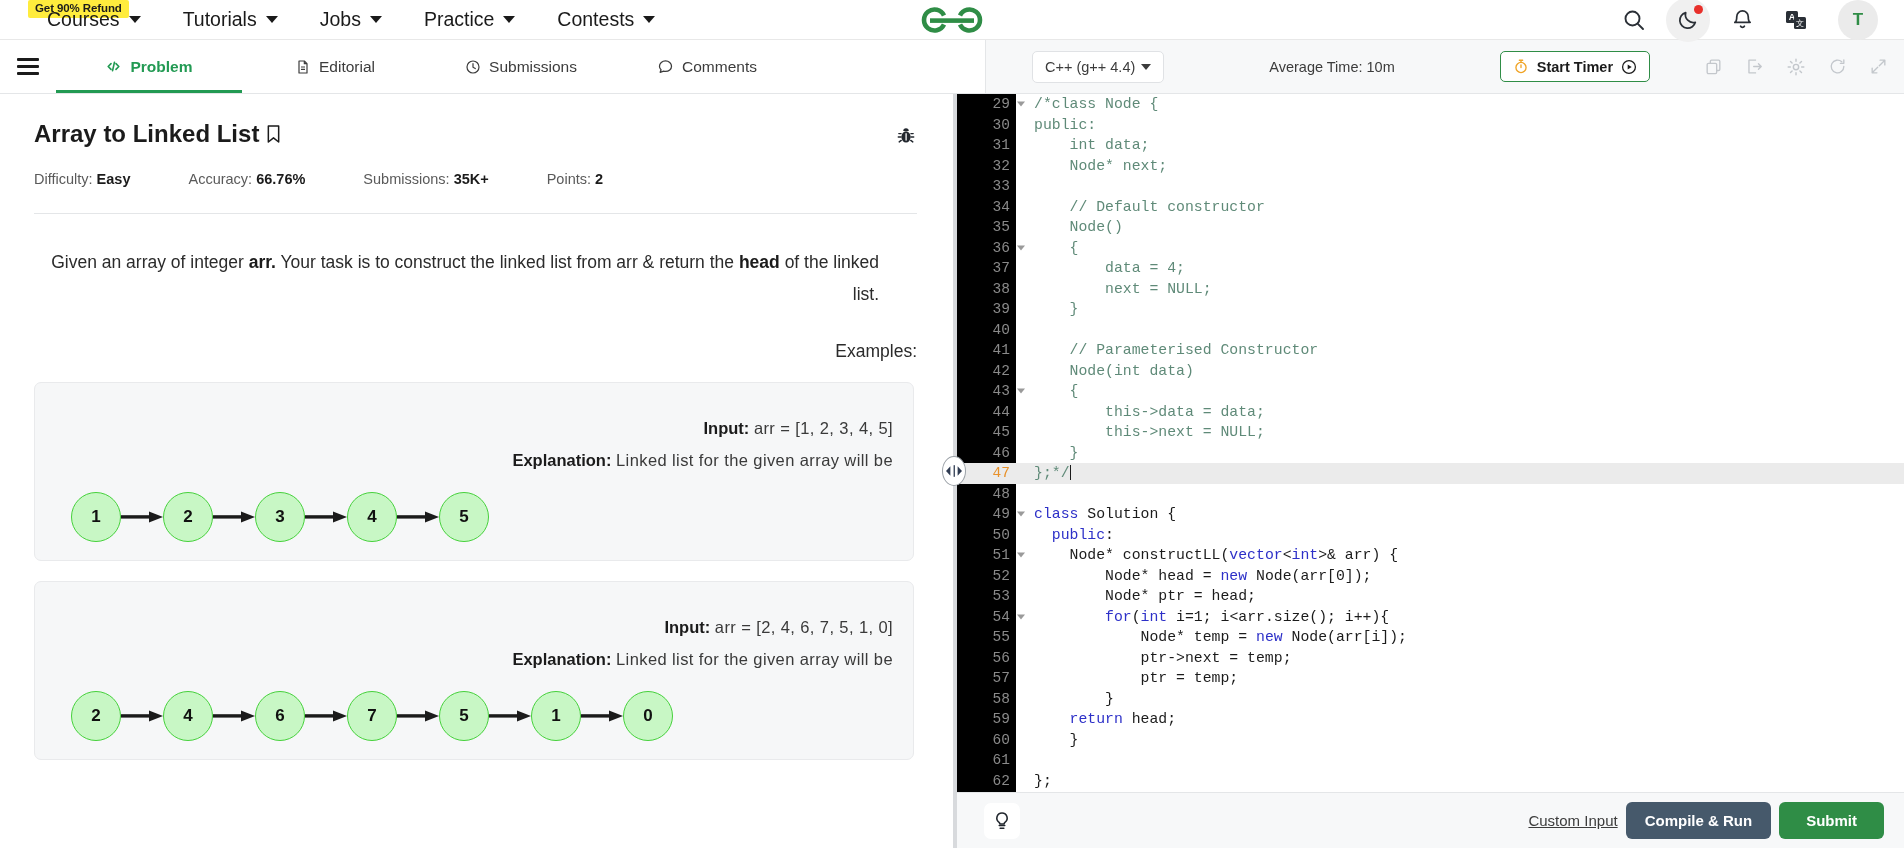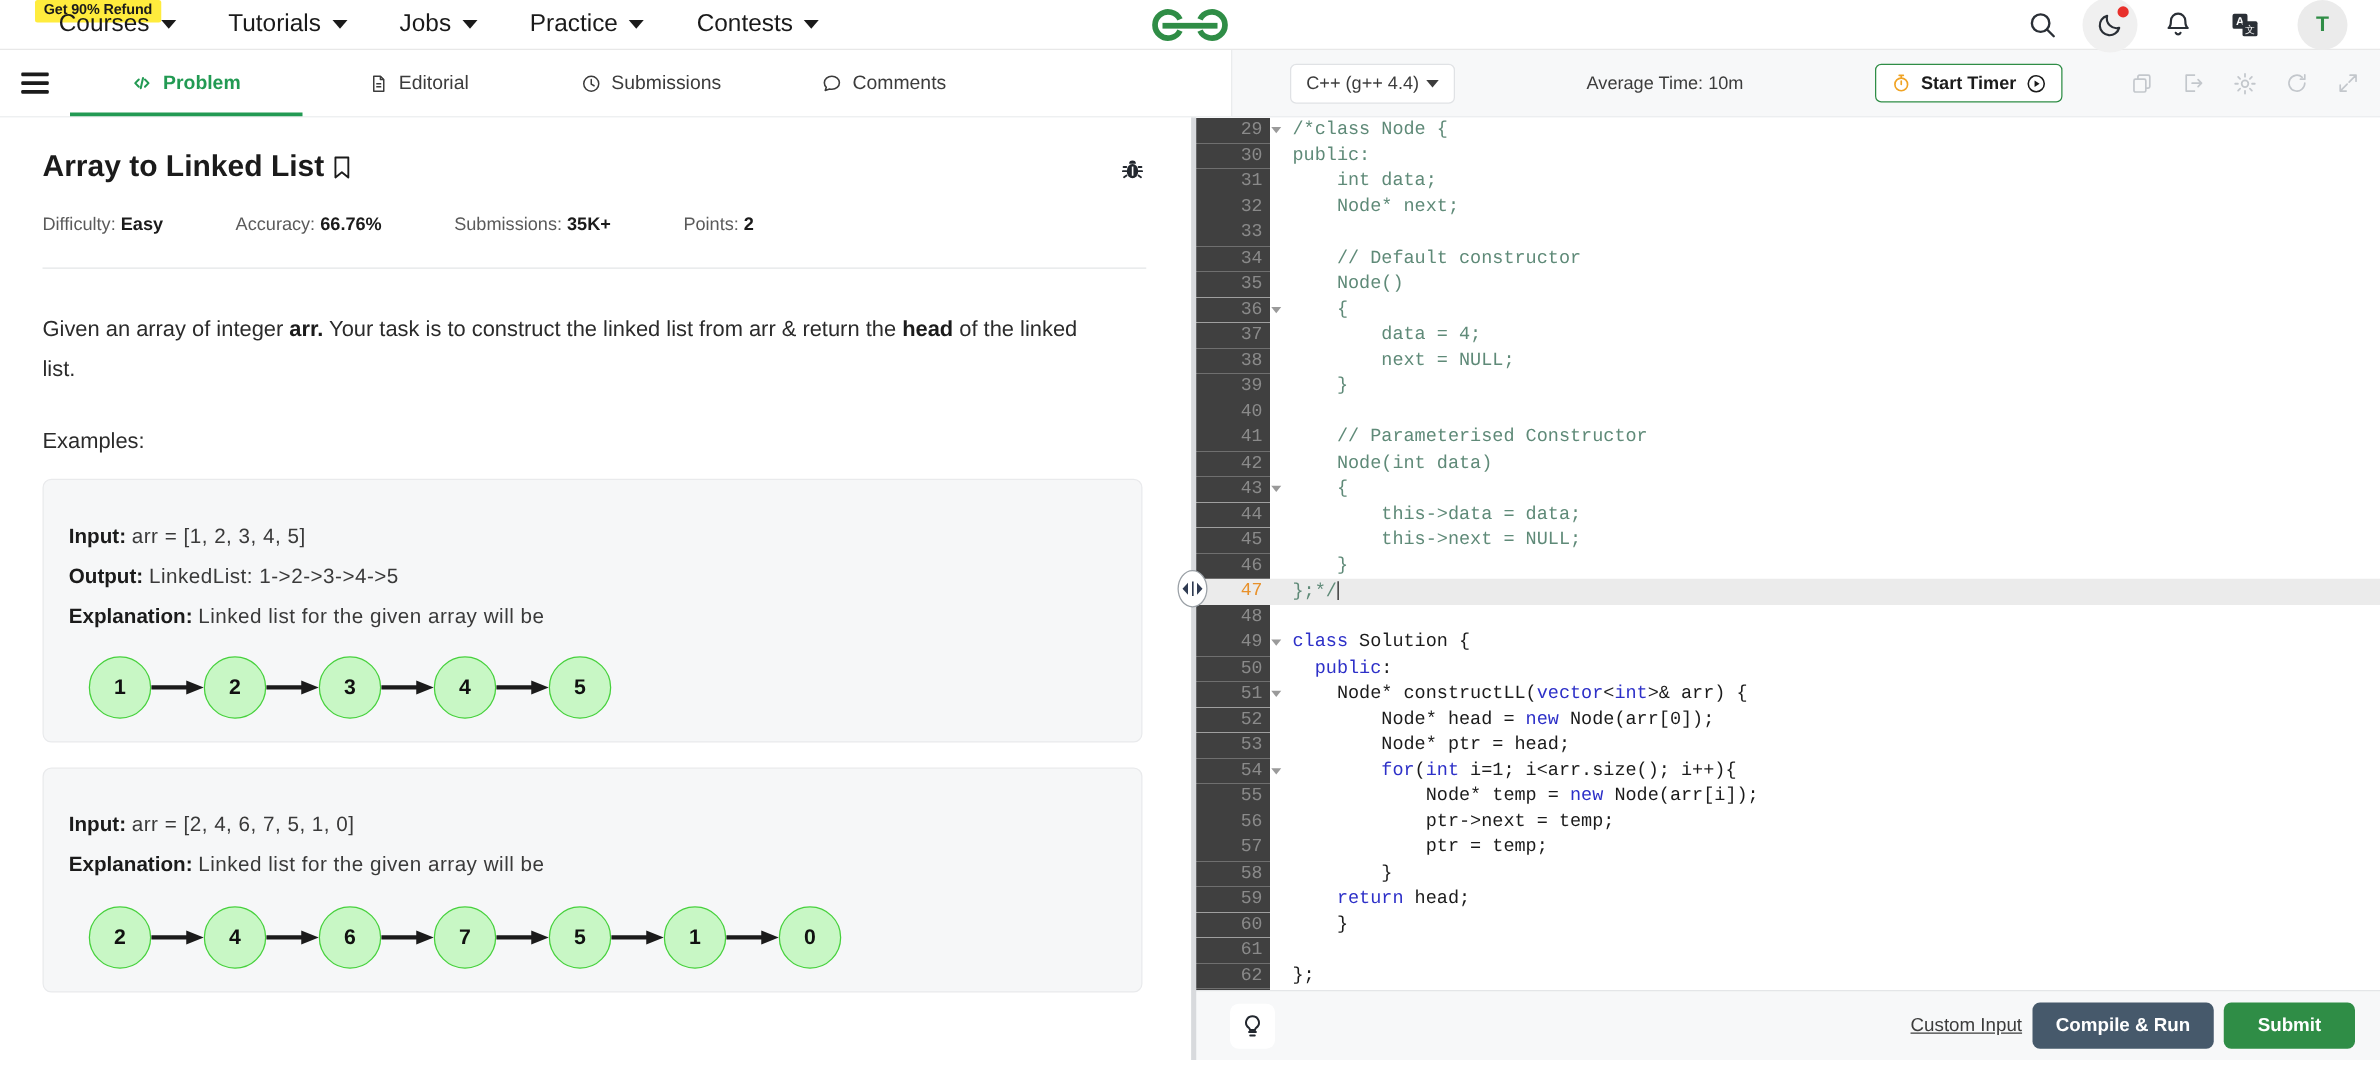--- a/index.html
+++ b/index.html
@@ -103,21 +103,21 @@
   .edit-icons { margin-left: auto; display: flex; align-items: center; gap: 22px; }
   .edit-icons .ei { cursor: pointer; display: flex; }
 
   
   .main { display: flex; height: 754px; position: relative; }
 
   .problem-pane {
     width: 954px; background: #fff; overflow: hidden; position: relative;
     padding: 0 0 0 0; border-right: 1px solid #e4e6e8;
   }
-  .problem-inner { padding: 26px 36px 0 34px; position: relative; }
+  .problem-inner { padding: 26px 36px 0 34px; position: relative; text-align: right; }
 
   .prob-title-row { display: flex; align-items: flex-start; }
   .prob-title {
     font-size: 24px; font-weight: 700; color: #1b1b1b;
     display: flex; align-items: center; gap: 7px;
   }
   .bug-icon { margin-left: auto; margin-top: 5px; cursor: pointer; }
 
   .meta-row { display: flex; gap: 16px; margin-top: 20px; font-size: 14.5px; color: #5a5a5a; }
   .meta-item { margin-right: 42px; white-space: nowrap; }
@@ -165,21 +165,21 @@
   
   .code-pane { flex: 1; display: flex; flex-direction: column; background: #fff; min-width: 0; }
   .code-scroll { flex: 1; overflow: hidden; position: relative; }
   .code-table { width: 100%; border-collapse: collapse; }
   .code-row { height: 20.5px; }
   .code-row.active .ln, .code-row.active .lc { background: #ebebeb; }
   .code-row.active .ln { color: #e8912a; }
   .ln {
     width: 62px; text-align: right; padding-right: 6px;
     font-family: "Liberation Mono", monospace; font-size: 14.5px;
-    color: #8a8a8a; background: #404040; user-select: none;
+    color: #8a8a8a; background: #000000; user-select: none;
     vertical-align: middle; position: relative;
   }
   .fold { position: absolute; right: -9px; top: 50%; transform: translateY(-50%);
           width:0;height:0;border-left:4px solid transparent;
           border-right:4px solid transparent;border-top:5px solid #9a9a9a; }
   .lc {
     padding-left: 18px; font-family: "Liberation Mono", monospace;
     font-size: 14.8px; color: #1b1b1b; white-space: pre;
     vertical-align: middle; letter-spacing: 0px;
   }
@@ -419,24 +419,20 @@
       </div>
 
       <div class="examples-h">Examples:</div>
 
       <div class="example-box">
         <div class="ex-line">
           <b>Input:</b>
           <span class="mono-ish">arr = [1, 2, 3, 4, 5]</span>
         </div>
         <div class="ex-line">
-          <b>Output:</b>
-          <span class="mono-ish">LinkedList: 1-&gt;2-&gt;3-&gt;4-&gt;5</span>
-        </div>
-        <div class="ex-line">
           <b>Explanation:</b>
           <span class="mono-ish">Linked list for the given array will be</span>
         </div>
         <div class="ll-diagram" id="diagram1">
             <div class="ll-node">1</div>
             <svg class="ll-arrow" viewBox="0 0 42 14">
               <rect x="0" y="5.2" width="30" height="3.4" fill="#1b1b1b"></rect>
               <path d="M28 1.4 L42 7 L28 12.6 Z" fill="#1b1b1b"></path>
             </svg>
             <div class="ll-node">2</div>

